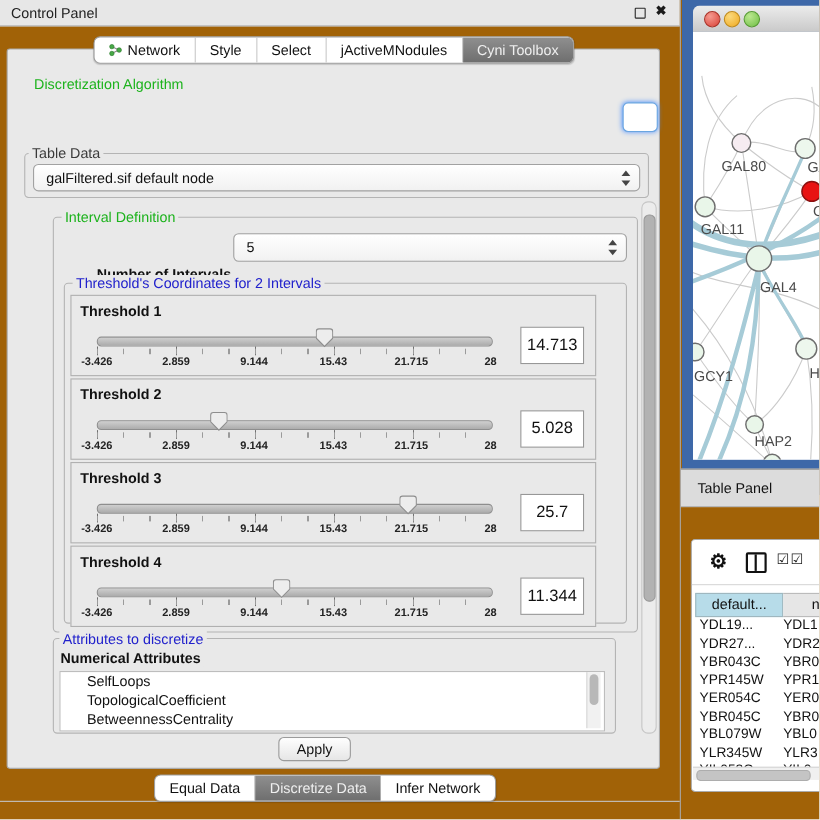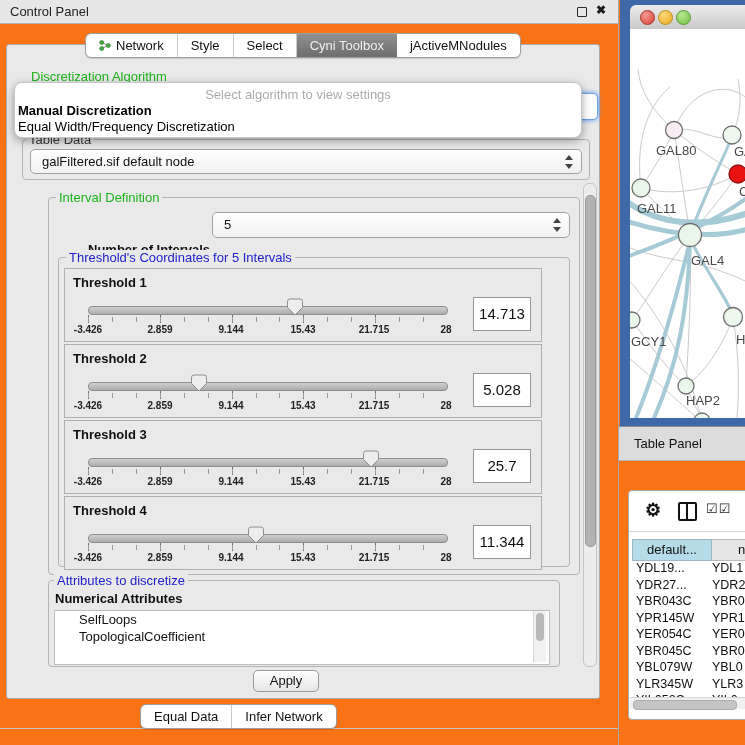--- a/index.html
+++ b/index.html
@@ -1,16 +1,16 @@
 <!DOCTYPE html>
 <html><head>
 <meta charset="utf-8">
 <style>
   html,body{margin:0;padding:0;}
-  #stage{position:relative;width:745px;height:745px;background:#f97316;overflow:hidden;
+  #stage{position:relative;width:745px;height:745px;background:#a16207;overflow:hidden;
          font-family:"Liberation Sans",sans-serif;color:#1a1a1a;}
   
   .titlebar{position:absolute;left:0;top:0;width:618px;height:23px;background:#E7E7E7;
             border-bottom:1px solid #B3B3B3;}
   .titlebar .t{position:absolute;left:10px;top:4px;font-size:13px;color:#222;}
   .float-ic{position:absolute;left:577px;top:7px;width:8px;height:8px;border:1.5px solid #2a2a2a;border-radius:1px;}
   .close-ic{position:absolute;left:596px;top:3px;font-size:12px;font-weight:bold;color:#1a1a1a;}
   
   .seg{position:absolute;display:flex;height:23px;background:#FFF;border:1px solid #9E9E9E;
        border-radius:6px;overflow:hidden;box-shadow:0 1px 1px rgba(0,0,0,.15);z-index:20;}
@@ -115,39 +115,34 @@
         <circle cx="9.3" cy="6.5" r="2.1" fill="#47A847" stroke="#2E7D2E" stroke-width="0.6"></circle>
       </svg>
       <span>Network</span>
     </div>
     <div class="s">
         <span>Style</span>
       </div>
     <div class="s">
         <span>Select</span>
       </div>
+    <div class="s">
+        <span>jActiveMNodules</span>
+      </div>
     <div class="s sel">
         <span>Cyni Toolbox</span>
       </div>
-    <div class="s">
-        <span>jActiveMNodules</span>
-      </div>
   </div>
 
   <div class="content"></div>
 
   <span class="grp-label green" style="left:28px;top:69px;">Discretization Algorithm</span>
 
   <div class="combo-stub"></div>
 
-  <div class="popup">
-    <div class="prompt">Select algorithm to view settings</div>
-    <div class="o1">Manual Discretization</div>
-    <div class="o2">Equal Width/Frequency Discretization</div>
-  </div>
 
   <div class="grp" style="left:22px;top:139px;width:566px;height:39px;"></div>
   <span class="grp-label dark" style="left:26px;top:132px;">Table Data</span>
   <div class="combo" style="left:30px;top:149px;width:550px;height:23px;">
     <span class="cv">galFiltered.sif default node</span>
     <span class="spin"></span>
   </div>
 
   <div class="vsb-track"></div>
   <div class="vsb-thumb"></div>
@@ -155,21 +150,21 @@
   <div class="grp" style="left:48px;top:197px;width:530px;height:376px;"></div>
   <span class="grp-label green" style="left:56px;top:190px;">Interval Definition</span>
 
   <span style="position:absolute;left:88px;top:218px;font-size:13px;font-weight:bold;color:#111;margin-top:24px;">Number of Intervals</span>
   <div class="combo" style="left:212px;top:212px;width:356px;height:24px;">
     <span class="cv">5</span>
     <span class="spin"></span>
   </div>
 
   <div class="grp" style="left:58px;top:257px;width:510px;height:308px;"></div>
-  <span class="grp-label blue" style="left:66px;top:250px;">Threshold's Coordinates for 5 Intervals</span>
+  <span class="grp-label blue" style="left:66px;top:250px;">Threshold's Coordinates for 2 Intervals</span>
 
   <div class="tpanel" style="top:268px;">
     <div class="tlabel">Threshold 1</div>
     <div class="track"></div>
     <div class="ticks-major"></div>
     <div class="ticks-minor"></div>
     <div class="thumb" style="left: 221.566px;">
       <svg width="16" height="18">
           <path d="M3 1 h10 q2.5 0 2.5 2.5 v6 L8 17 L0.5 9.5 v-6 Q0.5 1 3 1 Z" fill="#EDEDED" stroke="#8E8E8E" stroke-width="1"></path>
         </svg>
@@ -239,30 +234,34 @@
     <span class="tick-lb" style="left:381px;">28</span>
     <div class="vbox">11.344</div>
   </div>
 
   <div class="grp" style="left:48px;top:580px;width:510px;height:85px;"></div>
   <span class="grp-label blue" style="left:54px;top:573px;">Attributes to discretize</span>
   <span style="position:absolute;left:52px;top:591px;font-size:13px;font-weight:bold;color:#111;background:#E9E9E9;padding:0 3px;">Numerical Attributes</span>
   <div class="attr-list">
     <div class="it">SelfLoops</div>
     <div class="it">TopologicalCoefficient</div>
+    <div class="it">BetweennessCentrality</div>
   </div>
   <div class="list-sb">
       <div class="th"></div>
     </div>
 
   <div class="btn" style="left:253px;top:670px;width:64px;height:20px;line-height:20px;">Apply</div>
 
   <div class="seg" style="left:140px;top:704px;">
     <div class="s">
         <span>Equal Data</span>
+      </div>
+    <div class="s sel">
+        <span>Discretize Data</span>
       </div>
     <div class="s">
         <span>Infer Network</span>
       </div>
   </div>
   <div class="divline"></div>
 
   <div class="seam"></div>
 
   <div class="netframe">

